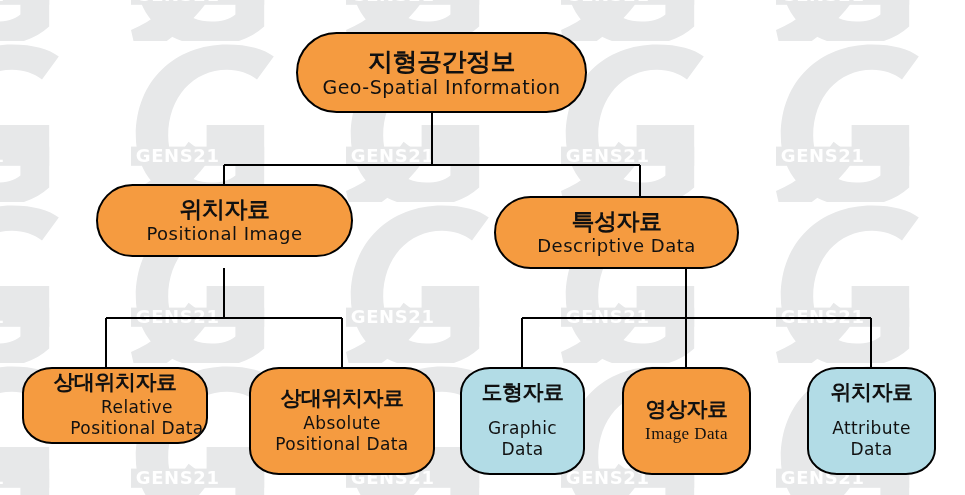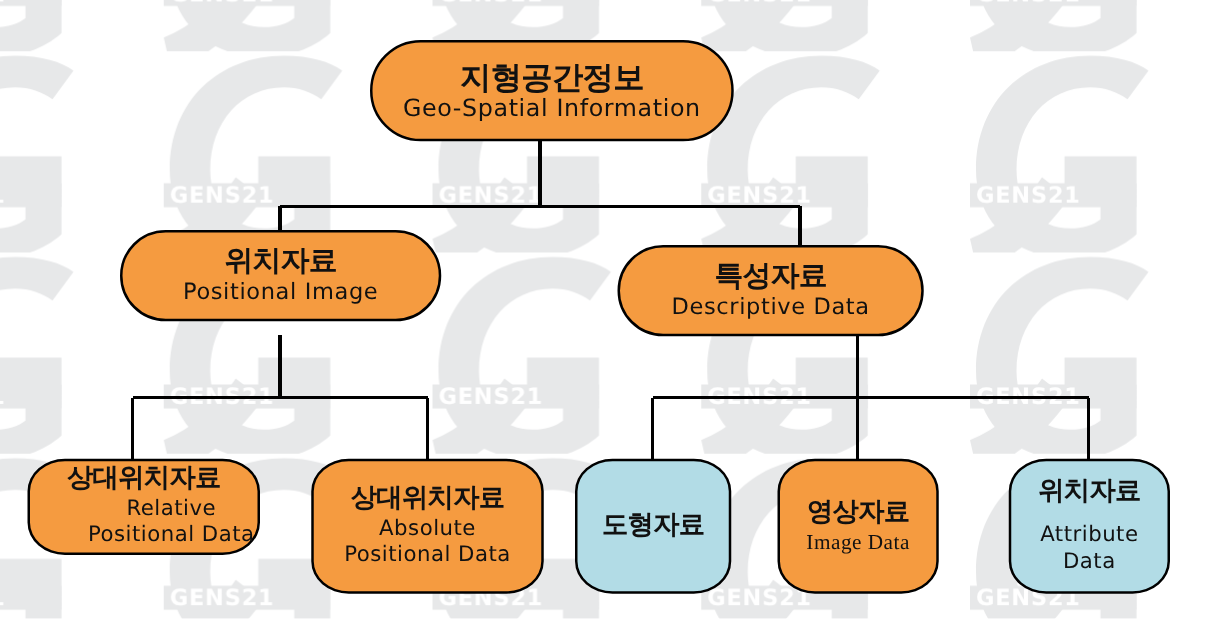--- a/index.html
+++ b/index.html
@@ -171,20 +171,21 @@
       <div class="en-multi" style="max-width:168px;margin-left:44px;">Relative Positional Data</div>
     </div>
 
     <div class="node orange barrel t-leaf" style="left:249px; top:367px; width:186px; height:108px;">
       <div class="ko">상대위치자료</div>
       <div class="en-multi" style="max-width:168px;">Absolute Positional Data</div>
     </div>
 
     <div class="node blue barrel t-leaf" style="left:460px; top:367px; width:125px; height:108px;">
       <div class="ko">도형자료</div>
+      <div class="en-multi" style="max-width:96px;">Graphic Data</div>
     </div>
 
     <div class="node orange barrel t-leaf" style="left:622px; top:367px; width:129px; height:108px;font-family:Liberation Serif, serif;">
       <div class="ko">영상자료</div>
       <div class="en-multi" style="max-width:122px;">Image Data</div>
     </div>
 
     <div class="node blue barrel t-leaf" style="left:807px; top:367px; width:129px; height:108px;">
       <div class="ko">위치자료</div>
       <div class="en-multi" style="max-width:104px;">Attribute Data</div>

